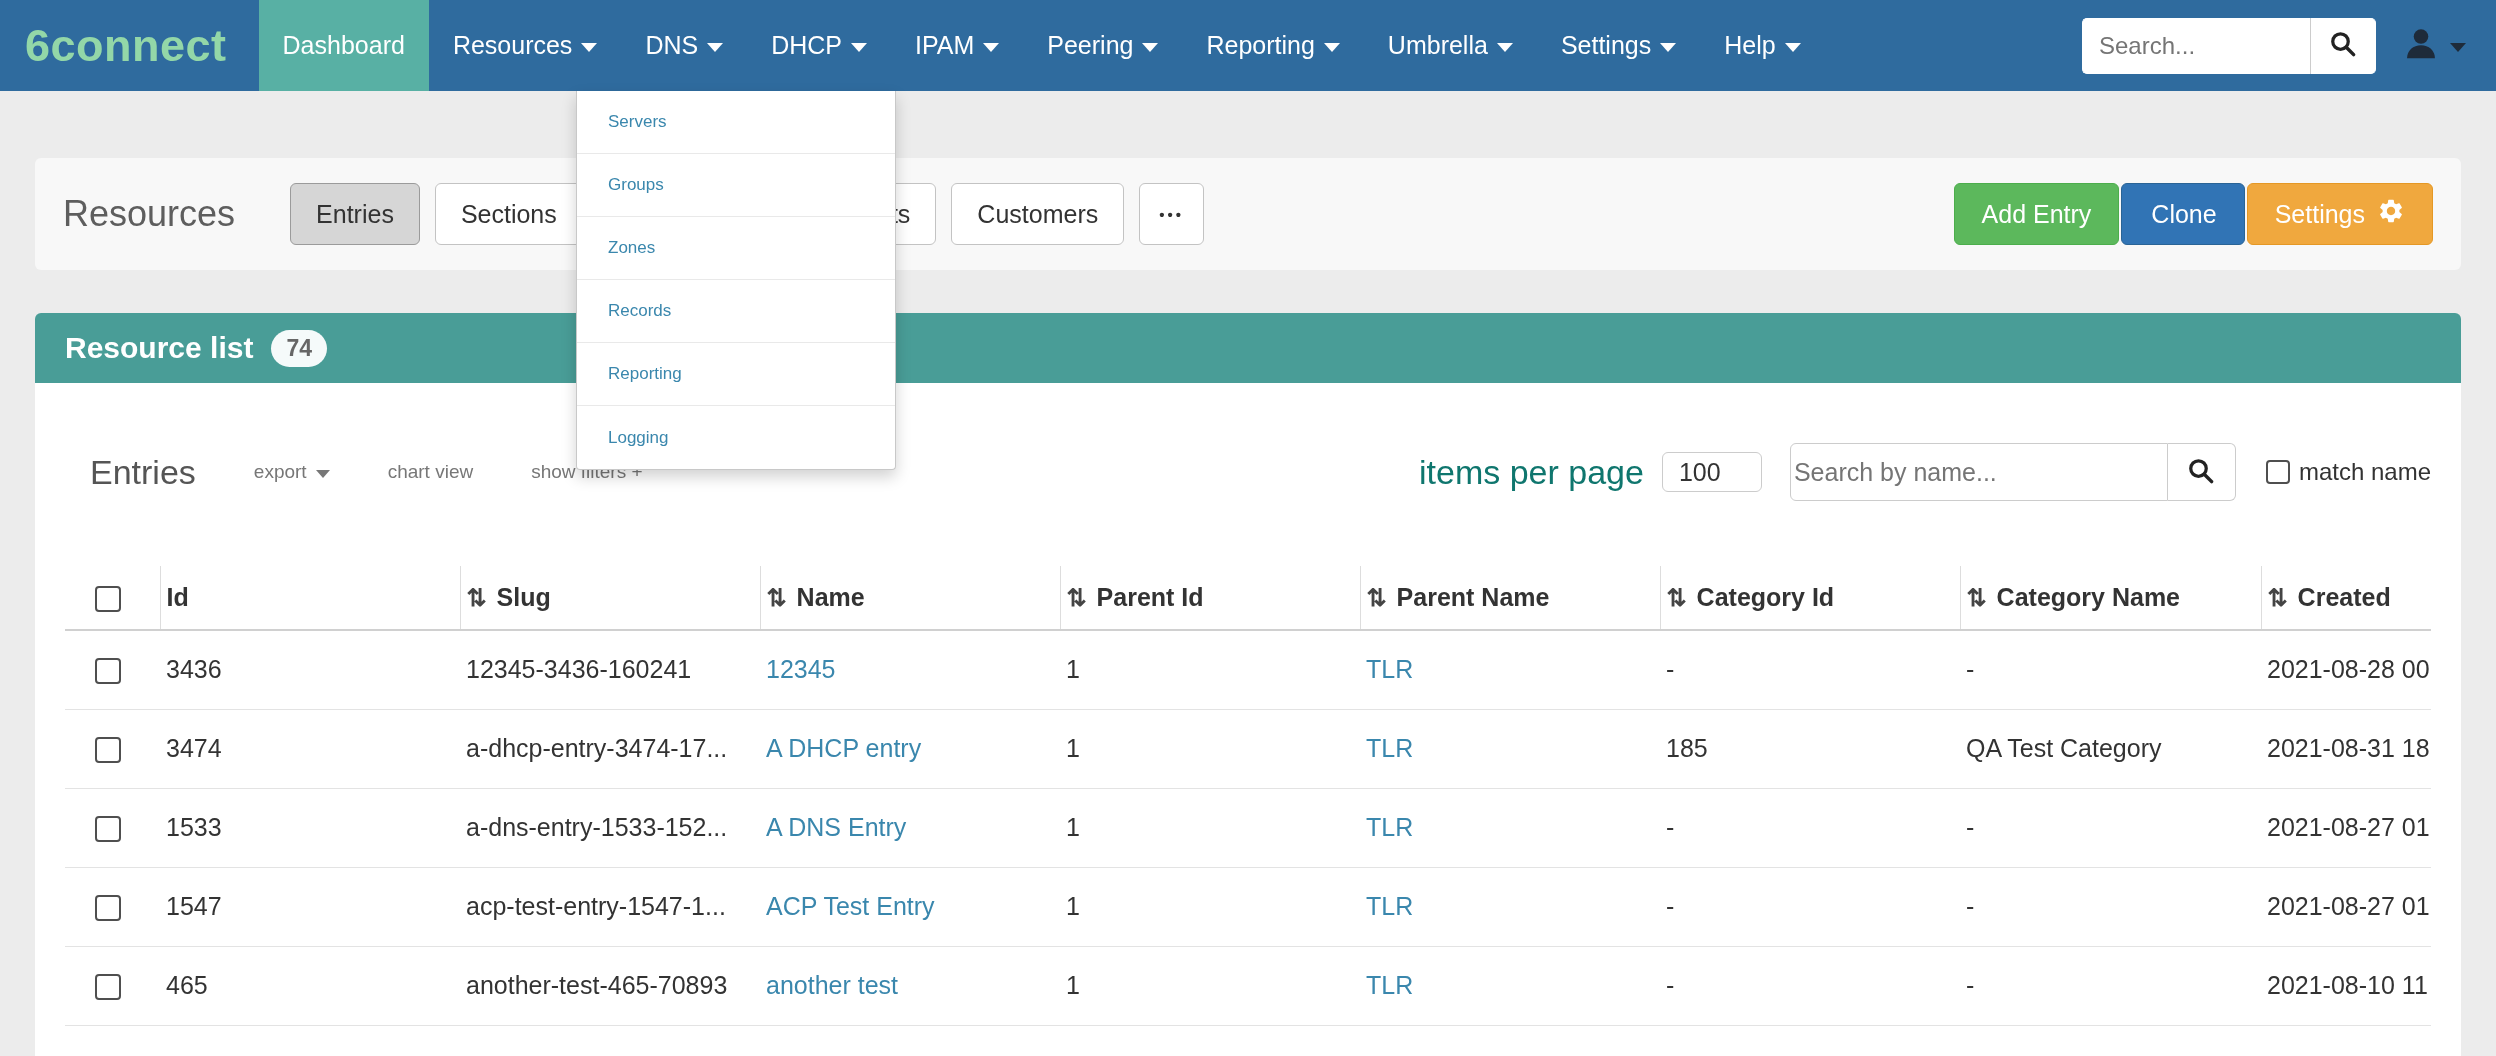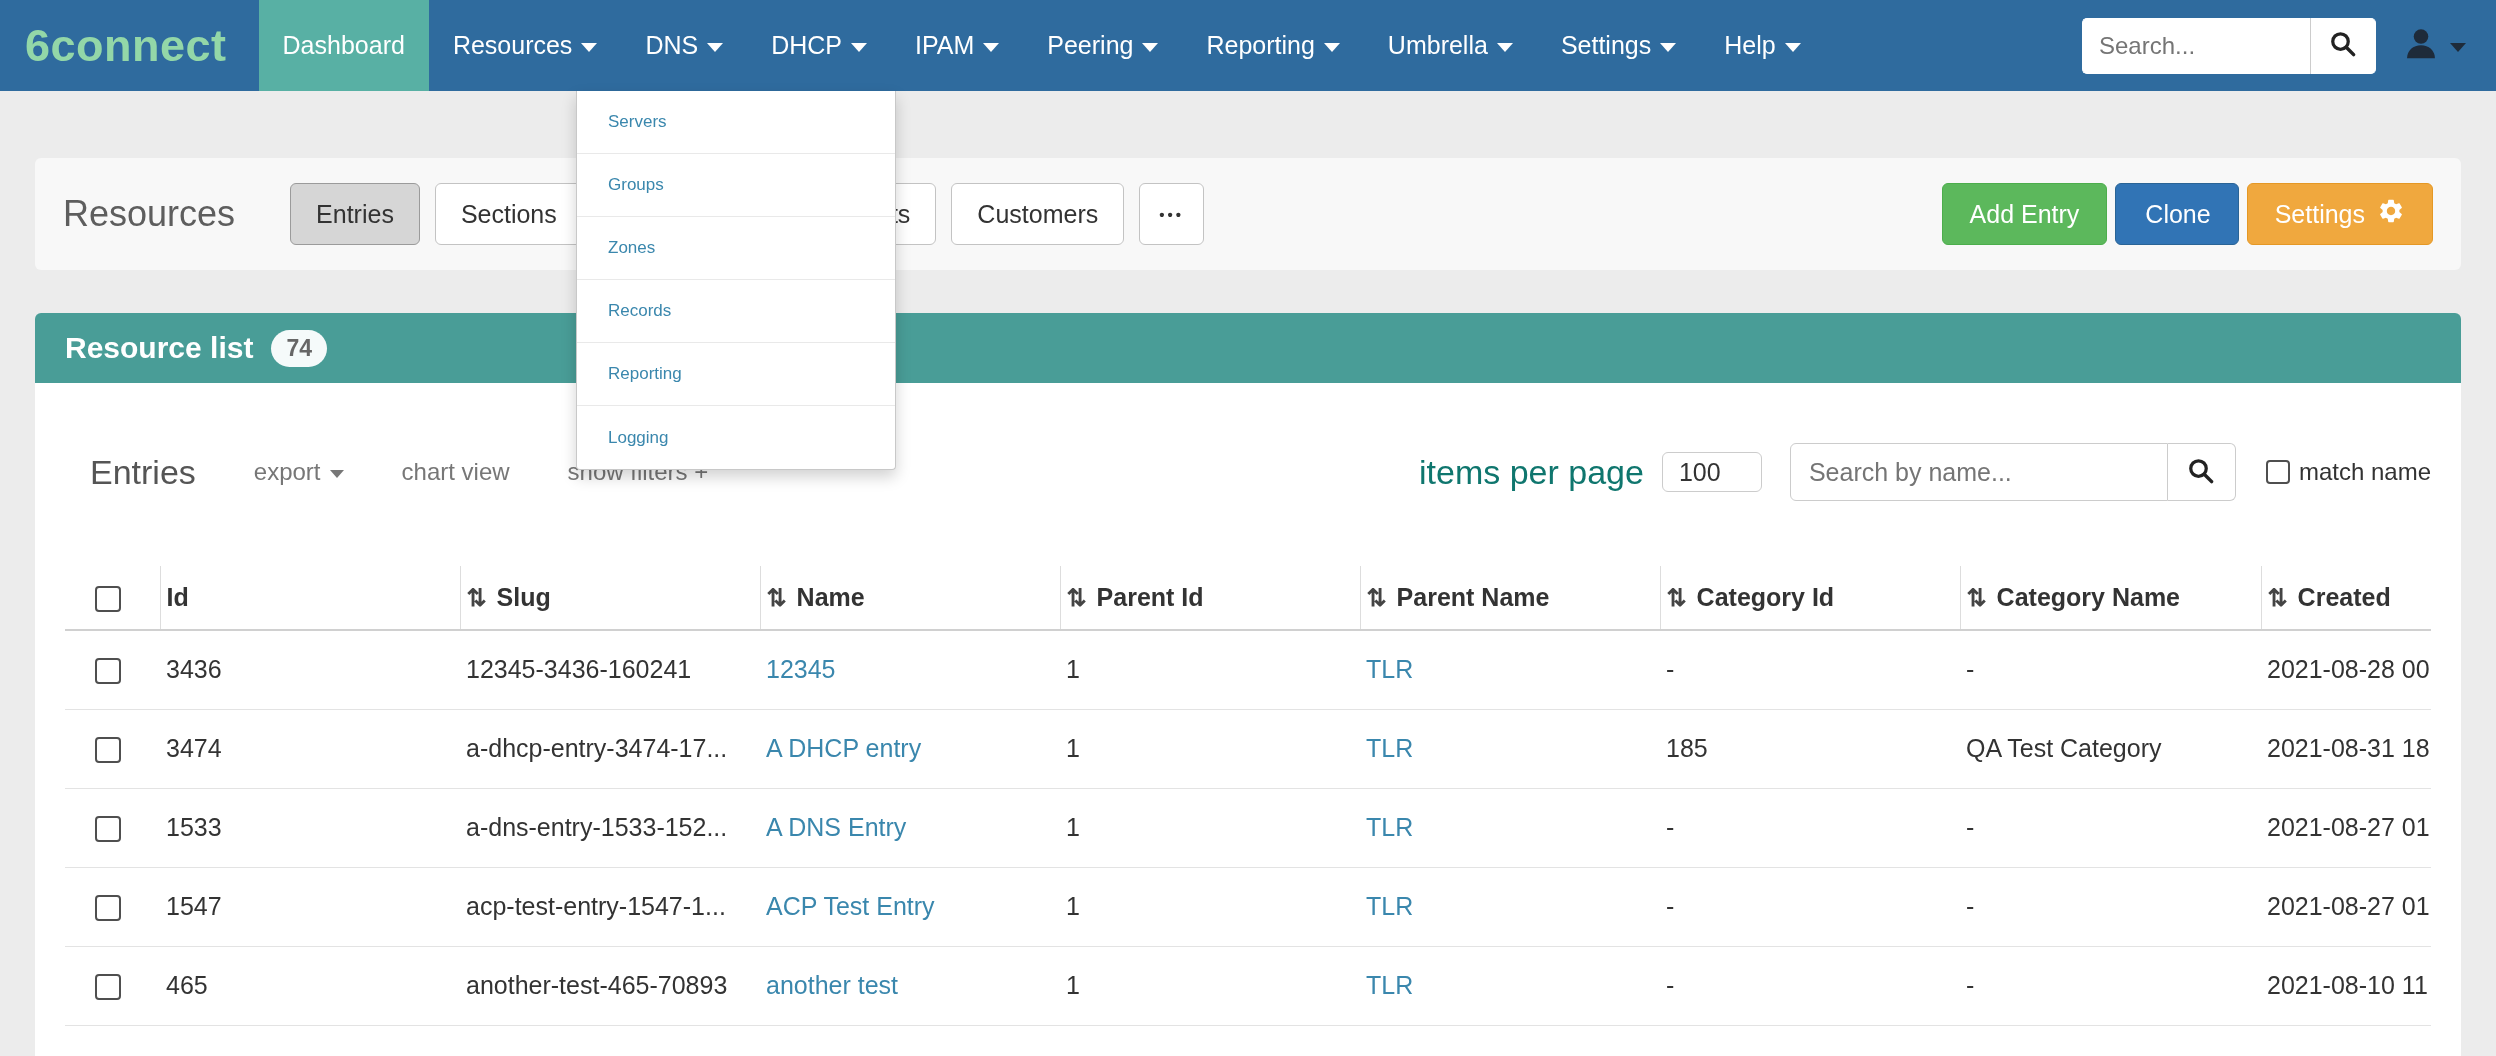--- a/index.html
+++ b/index.html
@@ -61,21 +61,21 @@
   }
   .page-title { font-size: 36px; color: #5e5e5e; }
   .tabs { display: flex; gap: 15px; margin-left: 55px; align-items: center; }
   .tab {
     height: 62px; display: flex; align-items: center; padding: 0 25px;
     background: #fff; border: 1px solid #c3c3c3; border-radius: 6px;
     font-size: 25px; color: #333; cursor: pointer; white-space: nowrap;
   }
   .tab.active { background: #d6d6d6; border-color: #9b9b9b; }
   .tab.more { padding: 0 19px; font-size: 15px; letter-spacing: 3px; font-weight: bold; }
-  .actions { margin-left: auto; display: flex; gap: 8px; }
+  .actions { margin-left: auto; display: flex; gap: 2px; }
   .btn {
     height: 62px; display: flex; align-items: center; gap: 12px; padding: 0 27px;
     border-radius: 6px; font-size: 25px; color: #fff; border: 1px solid transparent; cursor: pointer; white-space: nowrap;
   }
   .btn-add { background: #5cb85c; border-color: #4cae4c; }
   .btn-clone { background: #3174b5; border-color: #2a6496; padding-left: 29px; }
   .btn-settings { background: #f0a83e; border-color: #e59825; }
 
   
   .panel { margin-top: 43px; }
@@ -86,37 +86,37 @@
   .panel-title { color: #fff; font-size: 30px; font-weight: bold; }
   .panel-badge {
     background: rgba(255,255,255,.95); color: #666; font-size: 23px; font-weight: bold;
     padding: 5px 15px; border-radius: 999px;
   }
   .panel-body { background: #fff; padding: 0 30px 40px 30px; min-height: 650px; }
 
   .toolbar { display: flex; align-items: center; padding: 60px 0 65px 25px; }
   .toolbar-title { font-size: 34px; color: #555; }
   .toolbar-link {
-    font-size: 24px; color: #777; margin-left: 58px;
+    font-size: 19px; color: #777; margin-left: 58px;
     display: flex; align-items: center; gap: 9px; cursor: pointer; white-space: nowrap;
   }
   .caret-g {
     width: 0; height: 0; display: inline-block;
     border-left: 7px solid transparent; border-right: 7px solid transparent;
     border-top: 8px solid #777; margin-top: 3px;
   }
   .ipp-label { margin-left: auto; font-size: 34px; color: #0f766e; white-space: nowrap; }
   .ipp-input {
     width: 100px; height: 40px; border: 1px solid #ccc; border-radius: 6px;
     margin-left: 18px; font-size: 25px; color: #333; padding: 0 16px; outline: none;
   }
   .name-search { display: flex; margin-left: 28px; }
   .name-search input {
     width: 378px; height: 58px; border: 1px solid #ccc; border-radius: 6px 0 0 6px;
-    padding: 0 18px; font-size: 25px; color: #555; outline: none;
+    padding: 0 3px; font-size: 25px; color: #555; outline: none;
   }
   .name-search button {
     width: 68px; height: 58px; background: #fff; border: 1px solid #ccc; border-left: none;
     border-radius: 0 6px 6px 0; display: flex; align-items: center; justify-content: center; cursor: pointer;
   }
   .match { display: flex; align-items: center; gap: 9px; margin-left: 30px; }
   .match-label { font-size: 24px; color: #333; white-space: nowrap; }
 
   .cb {
     width: 26px; height: 26px; border: 2px solid #4f4f4f; border-radius: 4px;

